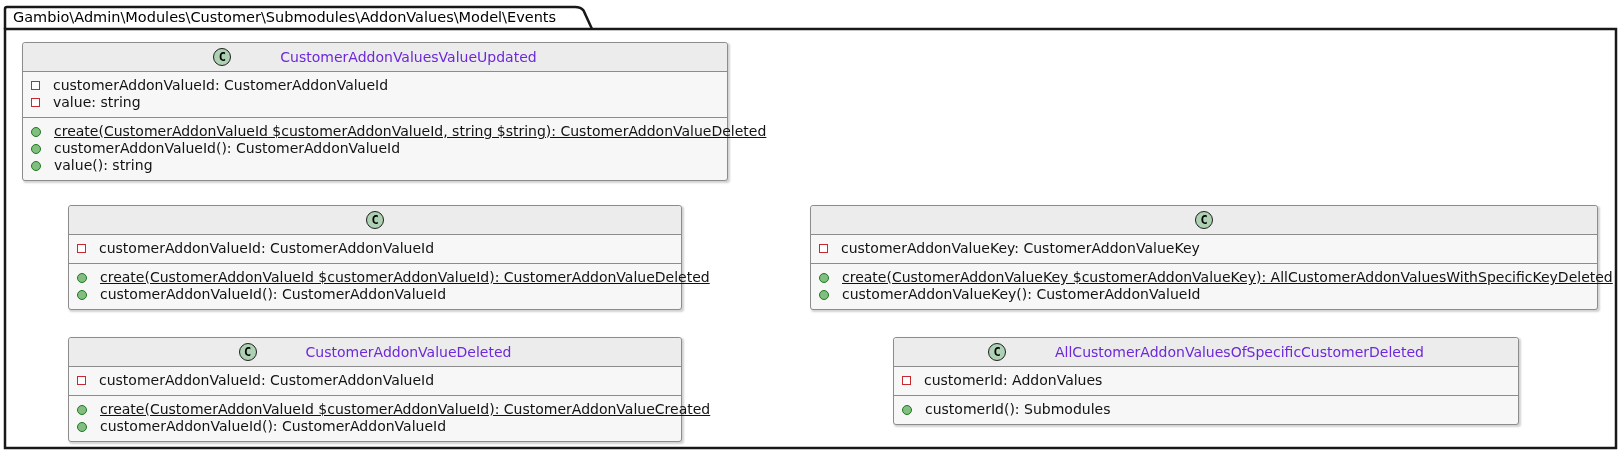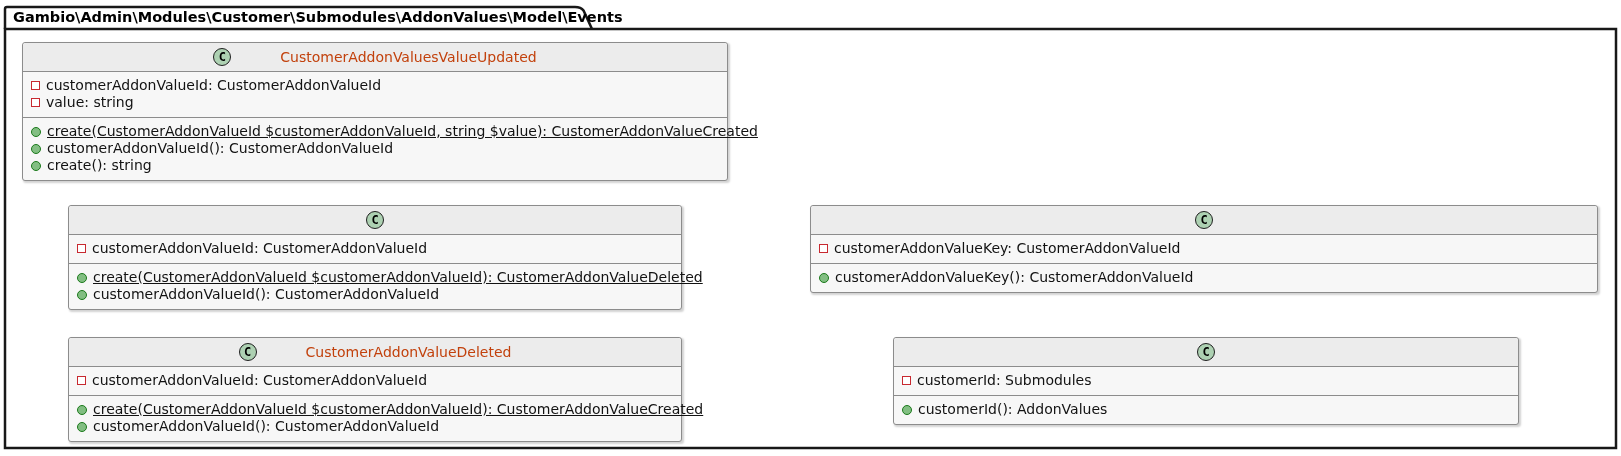--- a/index.html
+++ b/index.html
@@ -4,21 +4,21 @@
 <style>
   html,body{margin:0;padding:0;background:#ffffff;}
   #stage{
     position:relative;width:1621px;height:456px;background:#ffffff;
     font-family:"DejaVu Sans","Liberation Sans",sans-serif;
     color:#101010;overflow:hidden;
   }
   #package-outline{position:absolute;left:0;top:0;z-index:0;}
   #package-title{
     position:absolute;left:13px;top:9px;z-index:2;
-    font-size:14.5px;font-weight:bold;color:#000;white-space:nowrap;
+    font-size:14.5px;font-weight:normal;color:#000;white-space:nowrap;
   }
   .uml-class{
     position:absolute;z-index:1;
     background:var(--body-bg);
     border:1px solid var(--box-border);
     border-radius:3px;
     box-shadow:1.5px 1.5px 2px rgba(0,0,0,0.18);
     font-size:14px;
   }
   .cls-header{
@@ -30,27 +30,27 @@
   .spot{
     width:18px;height:18px;border-radius:50%;
     background:var(--spot-bg);border:1.5px solid var(--spot-border);
     display:flex;align-items:center;justify-content:center;
     box-sizing:border-box;flex:0 0 auto;
   }
   .spot span{
     font-family:"DejaVu Sans Mono","Liberation Mono",monospace;
     font-weight:bold;font-size:12px;line-height:1;color:#000;
   }
-  .cls-name{white-space:nowrap;color:#c2410c;margin-left:42px;}
+  .cls-name{white-space:nowrap;color:#6d28d9;margin-left:42px;}
   ul.members{
     list-style:none;margin:0;padding:5px 8px 6px 8px;
   }
   ul.cls-methods{border-top:1px solid var(--box-border);}
   ul.members li{
-    display:flex;align-items:center;gap:6px;
+    display:flex;align-items:center;gap:13px;
     line-height:17px;white-space:nowrap;
   }
   .vis-icon{flex:0 0 auto;display:inline-block;box-sizing:border-box;}
   .vis-icon.field{
     width:9px;height:9px;background:#ffffff;
     border:1.5px solid var(--field-color);
   }
   .vis-icon.method{
     width:10px;height:10px;border-radius:50%;
     background:var(--method-fill);border:1px solid var(--method-border);
@@ -89,29 +89,29 @@
           <span class="member-text">customerAddonValueId: CustomerAddonValueId</span>
         </li>
         <li>
           <span class="vis-icon field"></span>
           <span class="member-text">value: string</span>
         </li>
       </ul>
     <ul class="members cls-methods">
         <li>
           <span class="vis-icon method"></span>
-          <span class="member-text static">create(CustomerAddonValueId $customerAddonValueId, string $value): CustomerAddonValueCreated</span>
+          <span class="member-text static">create(CustomerAddonValueId $customerAddonValueId, string $string): CustomerAddonValueDeleted</span>
         </li>
         <li>
           <span class="vis-icon method"></span>
           <span class="member-text">customerAddonValueId(): CustomerAddonValueId</span>
         </li>
         <li>
           <span class="vis-icon method"></span>
-          <span class="member-text">create(): string</span>
+          <span class="member-text">value(): string</span>
         </li>
       </ul>
   </div>
 
   <div class="uml-class" id="c2">
     <div class="cls-header">
       <span class="spot">
           <span>C</span>
         </span>
     </div>
@@ -135,24 +135,28 @@
 
   <div class="uml-class" id="c3">
     <div class="cls-header">
       <span class="spot">
           <span>C</span>
         </span>
     </div>
     <ul class="members cls-fields">
         <li>
           <span class="vis-icon field"></span>
-          <span class="member-text">customerAddonValueKey: CustomerAddonValueId</span>
-        </li>
-      </ul>
-    <ul class="members cls-methods">
+          <span class="member-text">customerAddonValueKey: CustomerAddonValueKey</span>
+        </li>
+      </ul>
+    <ul class="members cls-methods">
+        <li>
+          <span class="vis-icon method"></span>
+          <span class="member-text static">create(CustomerAddonValueKey $customerAddonValueKey): AllCustomerAddonValuesWithSpecificKeyDeleted</span>
+        </li>
         <li>
           <span class="vis-icon method"></span>
           <span class="member-text">customerAddonValueKey(): CustomerAddonValueId</span>
         </li>
       </ul>
   </div>
 
   <div class="uml-class" id="c4">
     <div class="cls-header">
       <span class="spot">
@@ -176,28 +180,29 @@
           <span class="member-text">customerAddonValueId(): CustomerAddonValueId</span>
         </li>
       </ul>
   </div>
 
   <div class="uml-class" id="c5">
     <div class="cls-header">
       <span class="spot">
           <span>C</span>
         </span>
-    </div>
-    <ul class="members cls-fields">
-        <li>
-          <span class="vis-icon field"></span>
-          <span class="member-text">customerId: Submodules</span>
-        </li>
-      </ul>
-    <ul class="members cls-methods">
-        <li>
-          <span class="vis-icon method"></span>
-          <span class="member-text">customerId(): AddonValues</span>
+      <span class="cls-name">AllCustomerAddonValuesOfSpecificCustomerDeleted</span>
+    </div>
+    <ul class="members cls-fields">
+        <li>
+          <span class="vis-icon field"></span>
+          <span class="member-text">customerId: AddonValues</span>
+        </li>
+      </ul>
+    <ul class="members cls-methods">
+        <li>
+          <span class="vis-icon method"></span>
+          <span class="member-text">customerId(): Submodules</span>
         </li>
       </ul>
   </div>
 
 </div>
 
 </body></html>

